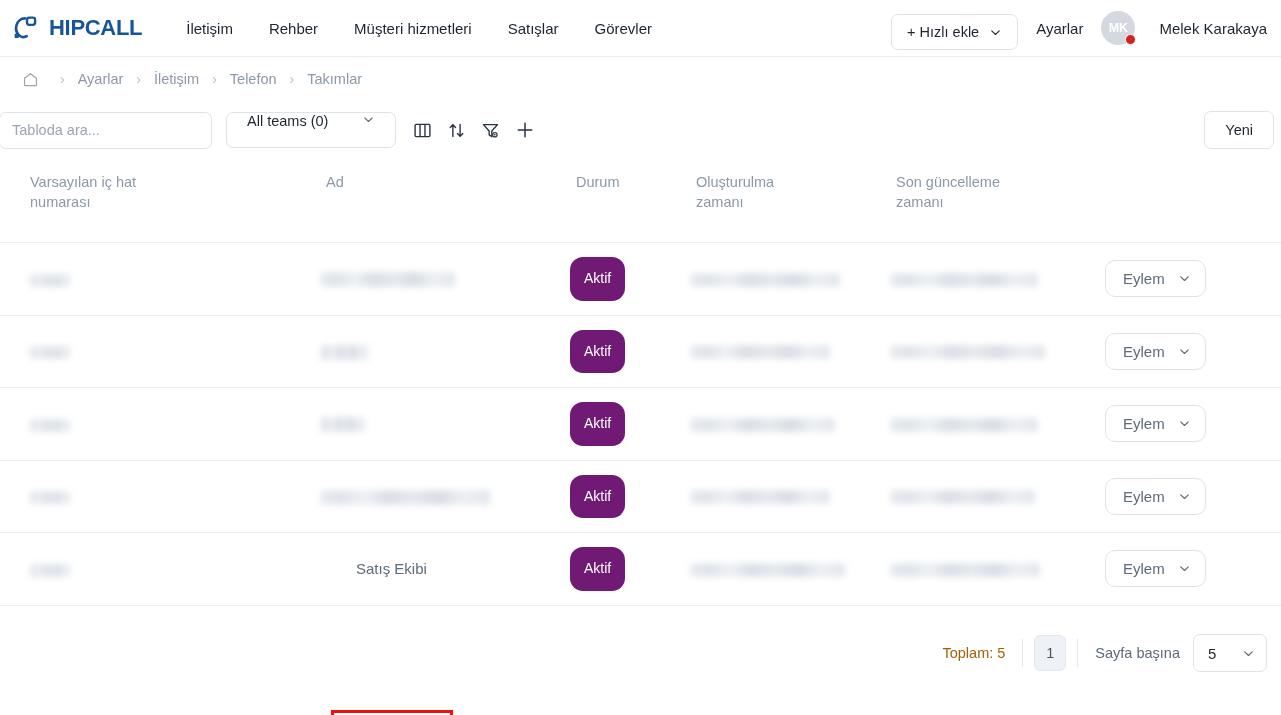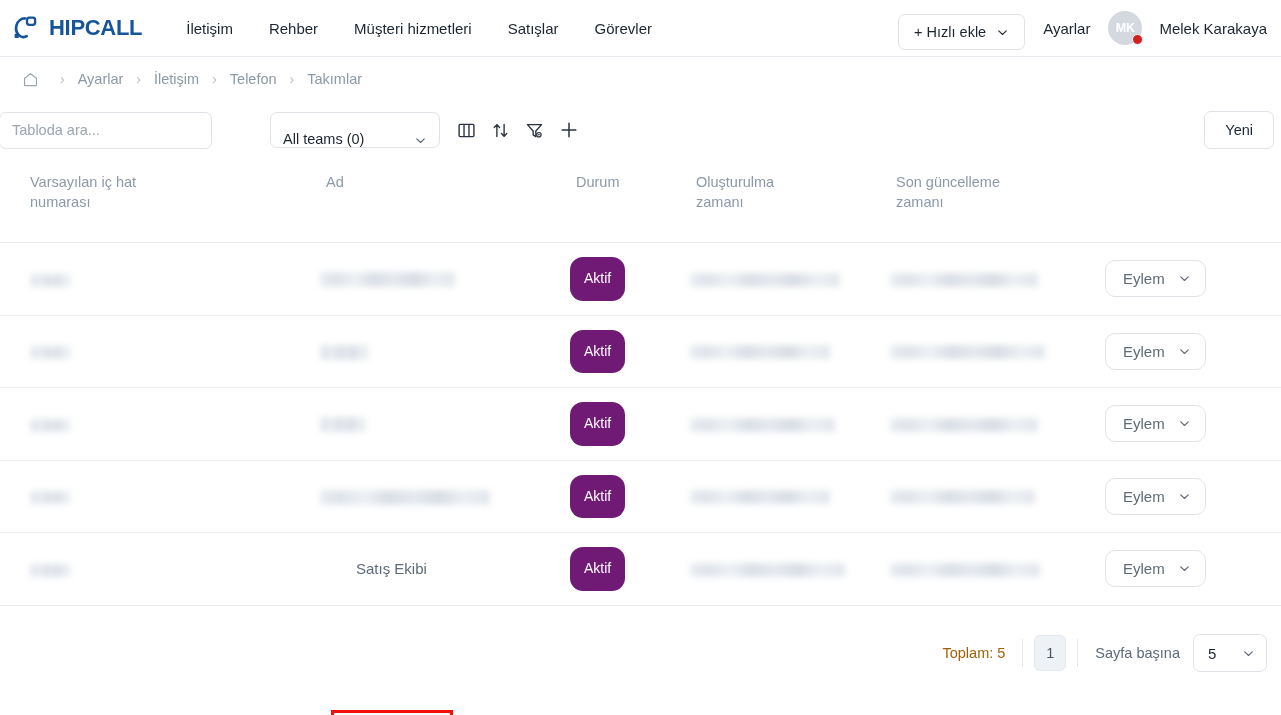--- a/index.html
+++ b/index.html
@@ -41,21 +41,21 @@
   }
   .quick-add {
     display: flex; align-items: center; gap: 10px;
     border: 1px solid #dfe3e8; border-radius: 7px;
     padding: 9px 15px; font-size: 14.5px; color: #1c2530;
     background: #fff; cursor: pointer; white-space: nowrap; margin-top: 8px;
   }
   .settings-link {
     font-size: 15px; color: #1c2530; cursor: pointer; white-space: nowrap;
   }
-  .user-block { display: flex; align-items: center; gap: 17px; cursor: pointer; }
+  .user-block { display: flex; align-items: center; gap: 24px; cursor: pointer; }
   .avatar {
     width: 34px; height: 34px; border-radius: 50%;
     background: #d4d9e0; color: #ffffff;
     font-size: 12.5px; font-weight: 600;
     display: flex; align-items: center; justify-content: center;
     position: relative; flex-shrink: 0;
   }
   .avatar-dot {
     position: absolute; right: -1px; bottom: 0px;
     width: 11px; height: 11px; border-radius: 50%;
@@ -84,23 +84,23 @@
     width: 213px; height: 37px; margin-left: -1px;
     border: 1px solid #dfe3e8; border-radius: 7px;
     padding: 0 12px; font-size: 14.5px; color: #1c2530;
     font-family: "Liberation Sans", sans-serif; background: #fff;
     outline: none;
   }
   .search-box::placeholder { color: #9aa5b1; }
   .teams-select {
     width: 170px; height: 36px;
     border: 1px solid #dfe3e8; border-radius: 7px;
-    background: #fff; display: flex; align-items: flex-end;
-    justify-content: space-between; padding: 0 12px;
-    font-size: 14.5px; color: #1c2530; cursor: pointer; margin-left: 44px;
+    background: #fff; display: flex; align-items: flex-start;
+    justify-content: space-between; padding: 0 20px;
+    font-size: 14.5px; color: #1c2530; cursor: pointer;
   }
   .tool-icons { display: flex; align-items: center; gap: 13px; margin-left: 2px; }
   .tool-icon {
     width: 21px; height: 21px; cursor: pointer;
     display: flex; align-items: center; justify-content: center;
     color: #2a3340;
   }
   .btn-new {
     margin-left: auto; margin-right: -7px;
     border: 1px solid #dfe3e8; border-radius: 7px;

